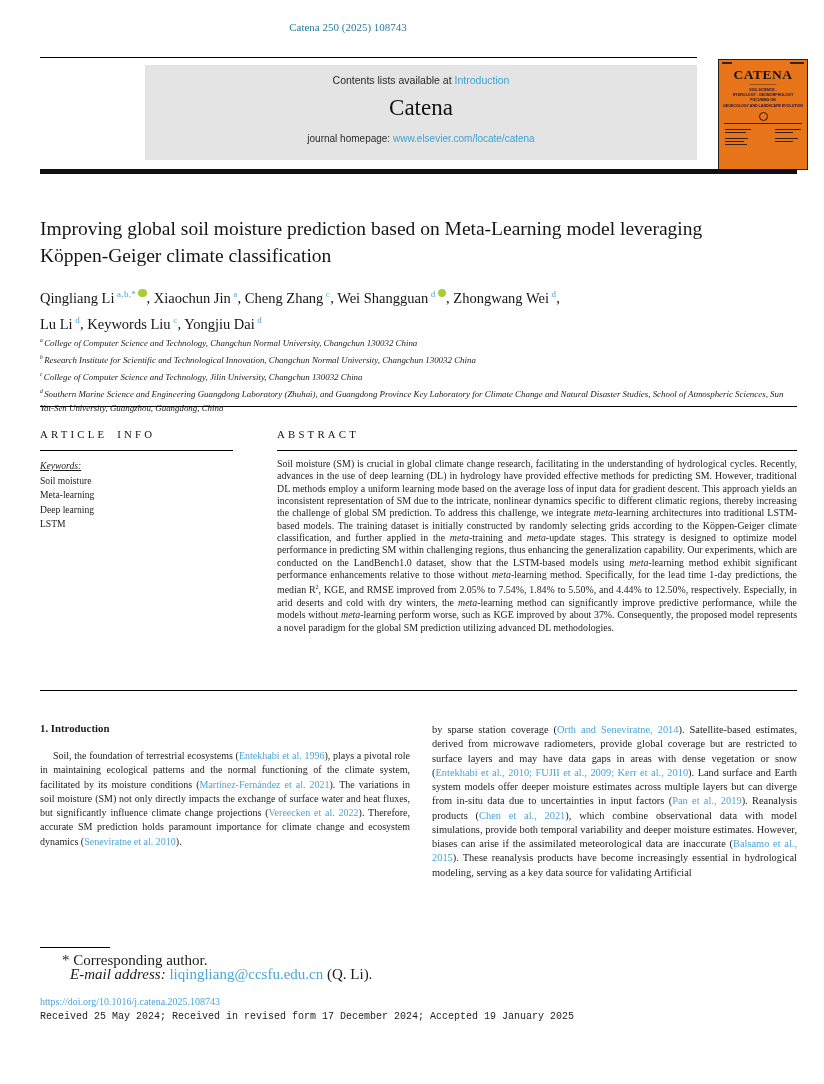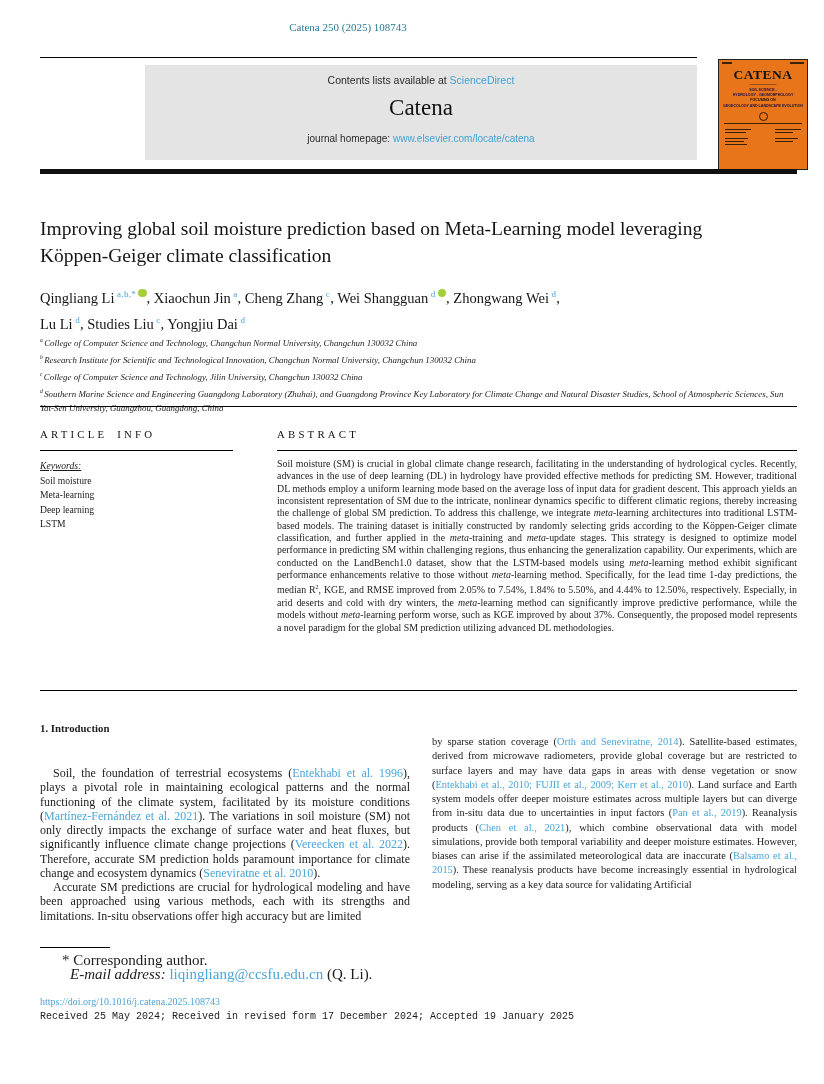--- a/index.html
+++ b/index.html
@@ -53,22 +53,22 @@
   
   .sec-head{font-size:10.8px;letter-spacing:3.2px;word-spacing:4px;color:#111;}
   .h-info{top:428px;left:40px;}
   .h-abs{top:428px;left:277px;}
 
   .keywords{top:459px;left:40px;width:190px;font-size:9.6px;line-height:14.5px;}
   .keywords .kw-label{font-style:italic;text-decoration:underline;}
   .abstract{top:458px;left:277px;width:520px;font-size:9.9px;line-height:12.35px;text-align:justify;}
 
   .intro-head{top:722px;left:40px;font-size:10.8px;font-weight:bold;}
-  .col-left{top:766px;left:40px;width:370px;font-size:12px;line-height:14.25px;text-align:justify;}
-  .col-right{top:723px;left:432px;width:365px;font-size:10.4px;line-height:14.25px;text-align:justify;margin-top:12px;}
+  .col-left{top:749px;left:40px;width:370px;font-size:10px;line-height:14.25px;text-align:justify;}
+  .col-right{top:723px;left:432px;width:365px;font-size:10.4px;line-height:14.25px;text-align:justify;}
   .col-left p,.col-right p{margin:0;}
   .col-left p.ind{text-indent:13px;}
 
   .footnote{top:953px;left:54px;width:380px;font-size:15px;line-height:14px;}
   .footnote .star{padding-left:8px;}
   .footnote .email{padding-left:16px;}
 
   .doi{top:996px;left:40px;font-size:10px;color:#4ba5d8;}
   .received{top:1011px;left:40px;font-size:10px;font-family:Liberation Mono, monospace;}
   .copyright{top:1026.5px;left:40px;font-size:10px;}
@@ -87,21 +87,21 @@
 
 <div class="page">
 
   <div class="abs jref">Catena 250 (2025) 108743</div>
 
   <div class="abs rule-top"></div>
 
 
   <div class="abs banner">
     <div class="line1">
-      <span>Contents lists available at </span><span class="lnk">ScienceDirect</span>
+      <span>Contents lists available at </span><span class="lnk">Introduction</span>
     </div>
     <div class="jname">Catena</div>
     <div class="line2">
       <span>journal homepage: </span><span class="lnk">www.elsevier.com/locate/catena</span>
     </div>
   </div>
 
   <div class="abs cover">
     <div class="tiny-top">
       <span class="bar" style="width:10px;"></span>
@@ -137,21 +137,21 @@
         </span>
     </div>
   </div>
 
   <div class="abs rule-thick"></div>
 
   <div class="abs title">Improving global soil moisture prediction based on Meta-Learning model leveraging Köppen-Geiger climate classification</div>
 
   <div class="abs authors">
     <div><span>Qingliang Li</span><span class="s-sup"> a,b,*</span><span class="s-orcid"></span><span>, Xiaochun Jin</span><span class="s-sup"> a</span><span>, Cheng Zhang</span><span class="s-sup"> c</span><span>, Wei Shangguan</span><span class="s-sup"> d</span><span class="s-orcid"></span><span>, Zhongwang Wei</span><span class="s-sup"> d</span><span>,</span></div>
-    <div><span>Lu Li</span><span class="s-sup"> d</span><span>, Studies Liu</span><span class="s-sup"> c</span><span>, Yongjiu Dai</span><span class="s-sup"> d</span></div>
+    <div><span>Lu Li</span><span class="s-sup"> d</span><span>, Keywords Liu</span><span class="s-sup"> c</span><span>, Yongjiu Dai</span><span class="s-sup"> d</span></div>
   </div>
 
   <div class="abs affils">
     <div><span class="s-supk">a </span><span>College of Computer Science and Technology, Changchun Normal University, Changchun 130032 China</span></div>
     <div><span class="s-supk">b </span><span>Research Institute for Scientific and Technological Innovation, Changchun Normal University, Changchun 130032 China</span></div>
     <div><span class="s-supk">c </span><span>College of Computer Science and Technology, Jilin University, Changchun 130032 China</span></div>
     <div><span class="s-supk">d </span><span>Southern Marine Science and Engineering Guangdong Laboratory (Zhuhai), and Guangdong Province Key Laboratory for Climate Change and Natural Disaster Studies, School of Atmospheric Sciences, Sun Yat-Sen University, Guangzhou, Guangdong, China</span></div>
   </div>
 
   <div class="abs rule-affil"></div>
@@ -170,21 +170,20 @@
   </div>
 
   <div class="abs abstract"><span>Soil moisture (SM) is crucial in global climate change research, facilitating in the understanding of hydrological cycles. Recently, advances in the use of deep learning (DL) in hydrology have provided effective methods for predicting SM. However, traditional DL methods employ a uniform learning mode based on the average loss of input data for gradient descent. This approach yields an inconsistent representation of SM due to the intricate, nonlinear dynamics specific to different climatic regions, thereby increasing the challenge of global SM prediction. To address this challenge, we integrate </span><span class="s-i">meta</span><span>-learning architectures into traditional LSTM-based models. The training dataset is initially constructed by randomly selecting grids according to the Köppen-Geiger climate classification, and further applied in the </span><span class="s-i">meta</span><span>-training and </span><span class="s-i">meta</span><span>-update stages. This strategy is designed to optimize model performance in predicting SM within challenging regions, thus enhancing the generalization capability. Our experiments, which are conducted on the LandBench1.0 dataset, show that the LSTM-based models using </span><span class="s-i">meta</span><span>-learning method exhibit significant performance enhancements relative to those without </span><span class="s-i">meta</span><span>-learning method. Specifically, for the lead time 1-day predictions, the median R</span><span class="s-supb">2</span><span>, KGE, and RMSE improved from 2.05% to 7.54%, 1.84% to 5.50%, and 4.44% to 12.50%, respectively. Especially, in arid deserts and cold with dry winters, the </span><span class="s-i">meta</span><span>-learning method can significantly improve predictive performance, while the models without </span><span class="s-i">meta</span><span>-learning perform worse, such as KGE improved by about 37%. Consequently, the proposed model represents a novel paradigm for the global SM prediction utilizing advanced DL methodologies.</span></div>
 
   <div class="abs rule-mid"></div>
 
   <div class="abs intro-head">1. Introduction</div>
 
   <div class="abs col-left">
     <p class="ind"><span>Soil, the foundation of terrestrial ecosystems (</span><span class="s-link">Entekhabi et al. 1996</span><span>), plays a pivotal role in maintaining ecological patterns and the normal functioning of the climate system, facilitated by its moisture conditions (</span><span class="s-link">Martínez-Fernández et al. 2021</span><span>). The variations in soil moisture (SM) not only directly impacts the exchange of surface water and heat fluxes, but significantly influence climate change projections (</span><span class="s-link">Vereecken et al. 2022</span><span>). Therefore, accurate SM prediction holds paramount importance for climate change and ecosystem dynamics (</span><span class="s-link">Seneviratne et al. 2010</span><span>).</span></p>
-    <p class="ind"><span>Accurate SM predictions are crucial for hydrological modeling and have been approached using various methods, each with its strengths and limitations. In-situ observations offer high accuracy but are limited</span></p>
   </div>
 
   <div class="abs col-right">
     <p><span>by sparse station coverage (</span><span class="s-link">Orth and Seneviratne, 2014</span><span>). Satellite-based estimates, derived from microwave radiometers, provide global coverage but are restricted to surface layers and may have data gaps in areas with dense vegetation or snow (</span><span class="s-link">Entekhabi et al., 2010; FUJII et al., 2009; Kerr et al., 2010</span><span>). Land surface and Earth system models offer deeper moisture estimates across multiple layers but can diverge from in-situ data due to uncertainties in input factors (</span><span class="s-link">Pan et al., 2019</span><span>). Reanalysis products (</span><span class="s-link">Chen et al., 2021</span><span>), which combine observational data with model simulations, provide both temporal variability and deeper moisture estimates. However, biases can arise if the assimilated meteorological data are inaccurate (</span><span class="s-link">Balsamo et al., 2015</span><span>). These reanalysis products have become increasingly essential in hydrological modeling, serving as a key data source for validating Artificial</span></p>
   </div>
 
   <div class="abs rule-foot"></div>
   <div class="abs footnote">
     <div class="star">* Corresponding author.</div>
     <div class="email"><span class="s-i">E-mail address: </span><span class="s-link">liqingliang@ccsfu.edu.cn</span><span> (Q. Li).</span></div>

